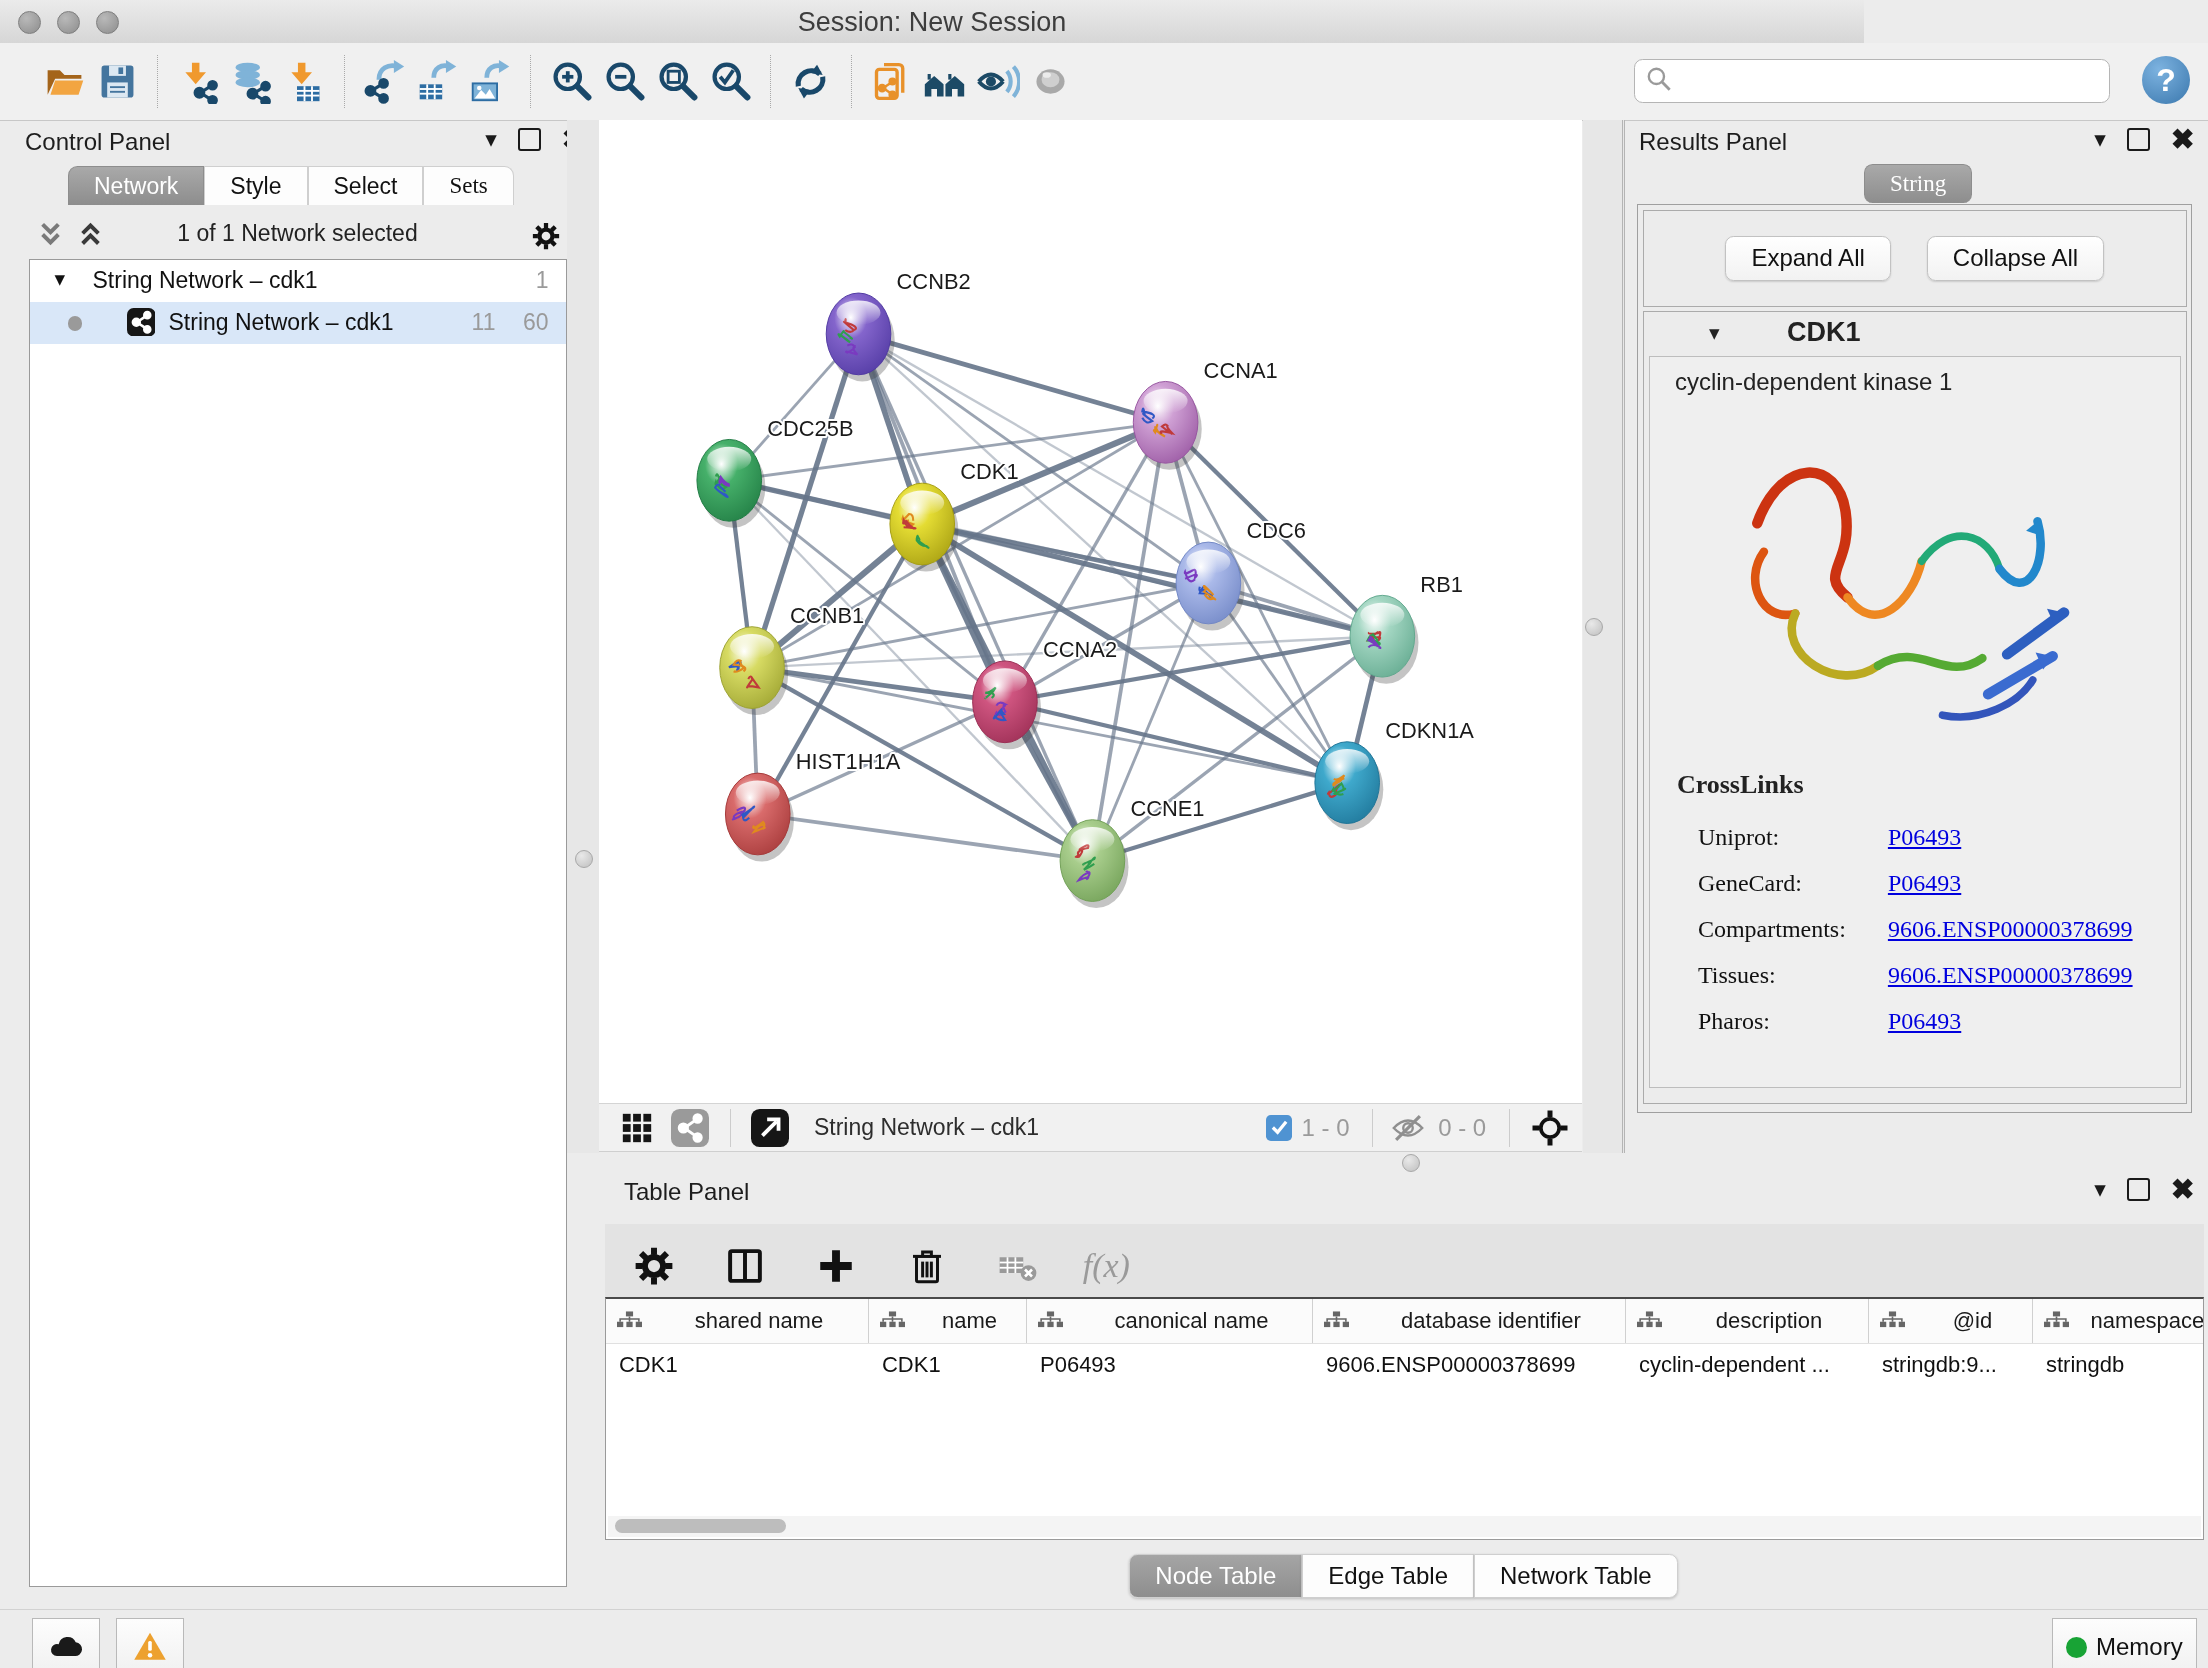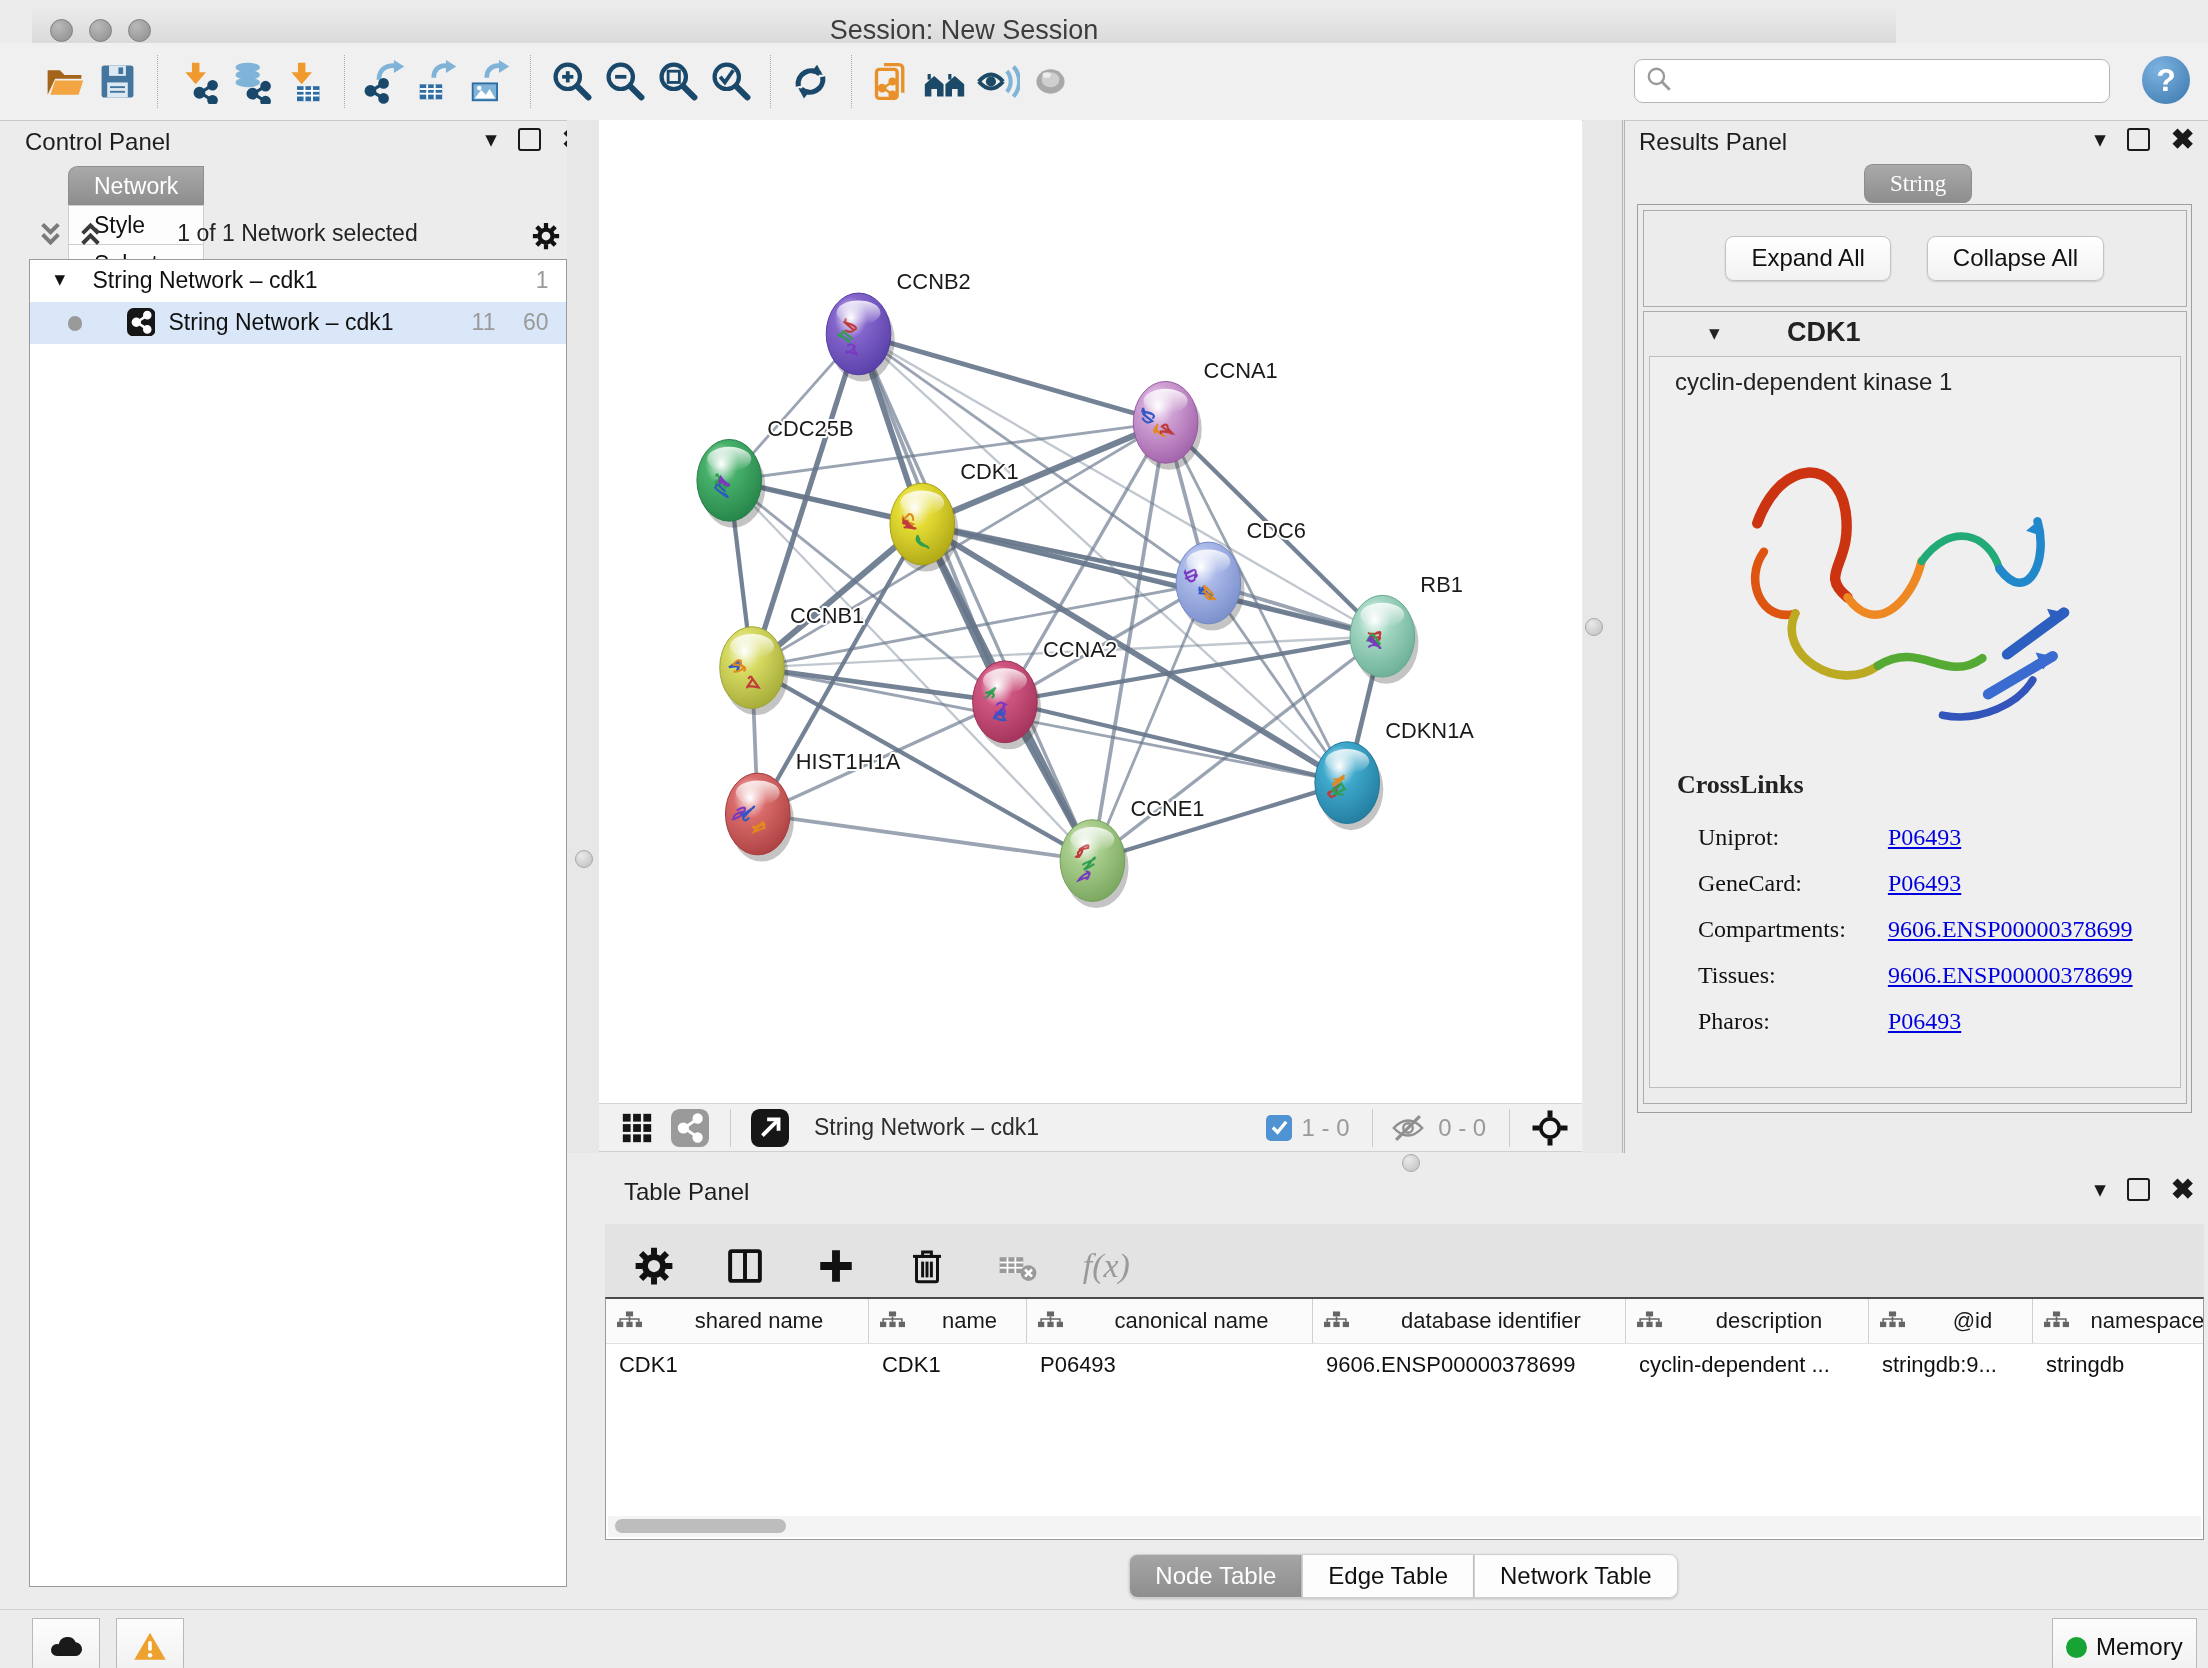--- a/index.html
+++ b/index.html
@@ -1,20 +1,20 @@
 <!DOCTYPE html>
 <html style="font-size:15px"><head>
 <meta charset="utf-8">
 <style>
   html,body{margin:0;padding:0;background:#9b9b9b;}
   #app{position:relative;width:2208px;height:1668px;background:#ececec;
        font-family:"Liberation Sans",sans-serif;color:#222;overflow:hidden;}
   
-  .titlebar{position:absolute;left:0;top:8px;width:1864px;height:43px;
-    background:linear-gradient(#ebebeb,#d6d6d6);border-bottom:1px solid #b5b5b5;margin-left:32px;}
+  .titlebar{position:absolute;left:0;top:0;width:1864px;height:43px;
+    background:linear-gradient(#ebebeb,#d6d6d6);border-bottom:1px solid #b5b5b5;}
   .traffic{position:absolute;top:10.5px;width:21px;height:21px;border-radius:50%;
     background:radial-gradient(circle at 35% 30%,#b9b9b9,#8d8d8d);border:1px solid #7e7e7e;}
   .win-title{position:absolute;left:0;right:0;top:6.7px;text-align:center;
     font-size:27px;color:#3d3d3d;}
   
   .toolbar{position:absolute;left:0;top:43px;width:2208px;height:77px;background:#f0f0f0;
     border-bottom:1px solid #c7c7c7;display:flex;align-items:center;}
   .tb-icons{display:flex;align-items:center;padding-left:38px;}
   .icon-btn{width:53px;height:53px;display:flex;align-items:center;justify-content:center;}
   .icon-btn svg{width:45px;height:45px;}
@@ -34,21 +34,21 @@
   .ph-max{width:19px;height:19px;border:2.9px solid #1a1a1a;border-radius:2.9px;}
   .ph-close{font-size:28.5px;font-weight:bold;color:#1a1a1a;line-height:19px;}
   
   #control-panel{position:absolute;left:0;top:120px;width:599px;height:1489px;}
   .tabbar{display:flex;}
   .tab{height:38px;line-height:38px;padding:0 25px;font-size:23px;background:#fdfdfd;
     border:1px solid #cfcfcf;border-bottom:none;color:#111;}
   .tab.first{border-radius:9.5px 0 0 0;}
   .tab.last{border-radius:0 9.5px 0 0;font-family:Liberation Serif, serif;}
   .tab.sel{background:linear-gradient(#a9a9a9,#8d8d8d);color:#fff;border-color:#8d8d8d;}
-  #cp-tabs{position:absolute;left:68px;top:46px;flex-direction:column;}
+  #cp-tabs{position:absolute;left:68px;top:46px;}
   #cp-subhead{position:absolute;left:28.5px;top:93px;width:538px;height:42px;}
   #cp-subhead .status{position:absolute;left:0;right:0;text-align:center;top:6.7px;font-size:23px;color:#222;}
   .chev{position:absolute;top:7.6px;}
   #cp-tree{position:absolute;left:28.5px;top:139px;width:538px;height:1328px;background:#fff;
     border:1.9px solid #9a9a9a;box-sizing:border-box;}
   .tree-row{position:relative;height:42px;font-size:23px;}
   .tree-row .tri{position:absolute;left:25px;top:6.7px;font-size:21px;color:#111;}
   .tree-row .lbl{position:absolute;left:63px;top:6.7px;color:#111;}
   .tree-row .cnt{position:absolute;top:6.7px;color:#9a9a9a;}
   .tree-row.child{background:#d9e7f8;}

